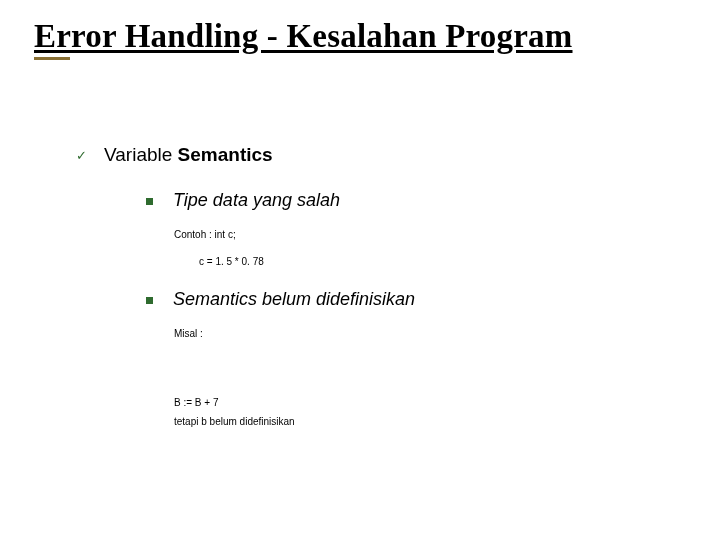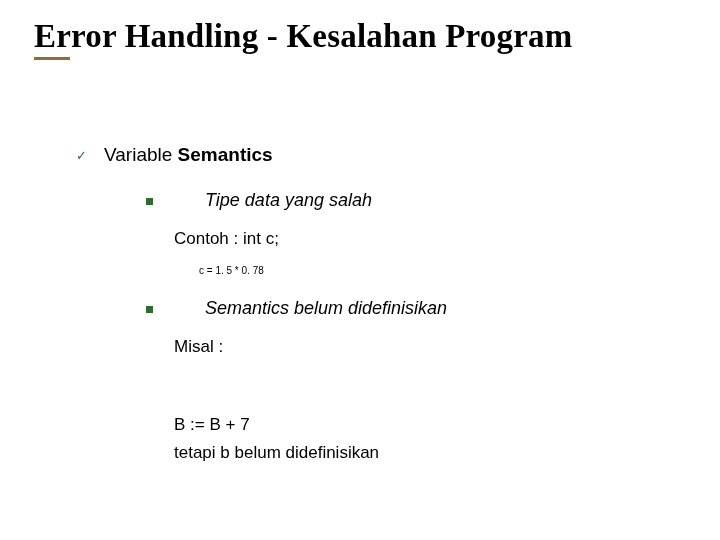--- a/index.html
+++ b/index.html
@@ -14,20 +14,21 @@
   }
   .slide {
     padding: 18px 28px 18px 34px;
   }
   .title-wrap {
     display: inline-block;
   }
   .title {
     font-size: 33px;
     font-weight: bold;
+    text-decoration: underline;
     text-underline-offset: 3px;
     letter-spacing: 0.2px;
     padding-bottom: 4px;
     text-align: right;
   }
   .title-accent {
     width: 36px;
     height: 3px;
     background: #8a7034;
     margin-top: -2px;
@@ -68,26 +69,25 @@
     width: 7px;
     height: 7px;
     background: #2f6b2f;
     margin-top: 8px;
     flex: 0 0 auto;
   }
   .lvl2-text {
     font-family: Arial, Helvetica, sans-serif;
     font-style: italic;
     font-size: 18px;
-    margin-left: 32px;
   }
   .lvl3-group {
     padding-left: 98px;
     font-family: Arial, Helvetica, sans-serif;
-    font-size: 17px;
+    font-size: 10px;
   }
   .lvl3-line { margin-bottom: 16px; }
   .code-line {
     padding-left: 123px;
     margin-bottom: 22px;
     font-family: Arial, Helvetica, sans-serif;
     font-size: 10px;
   }
   .misal-row {
     display: flex;

